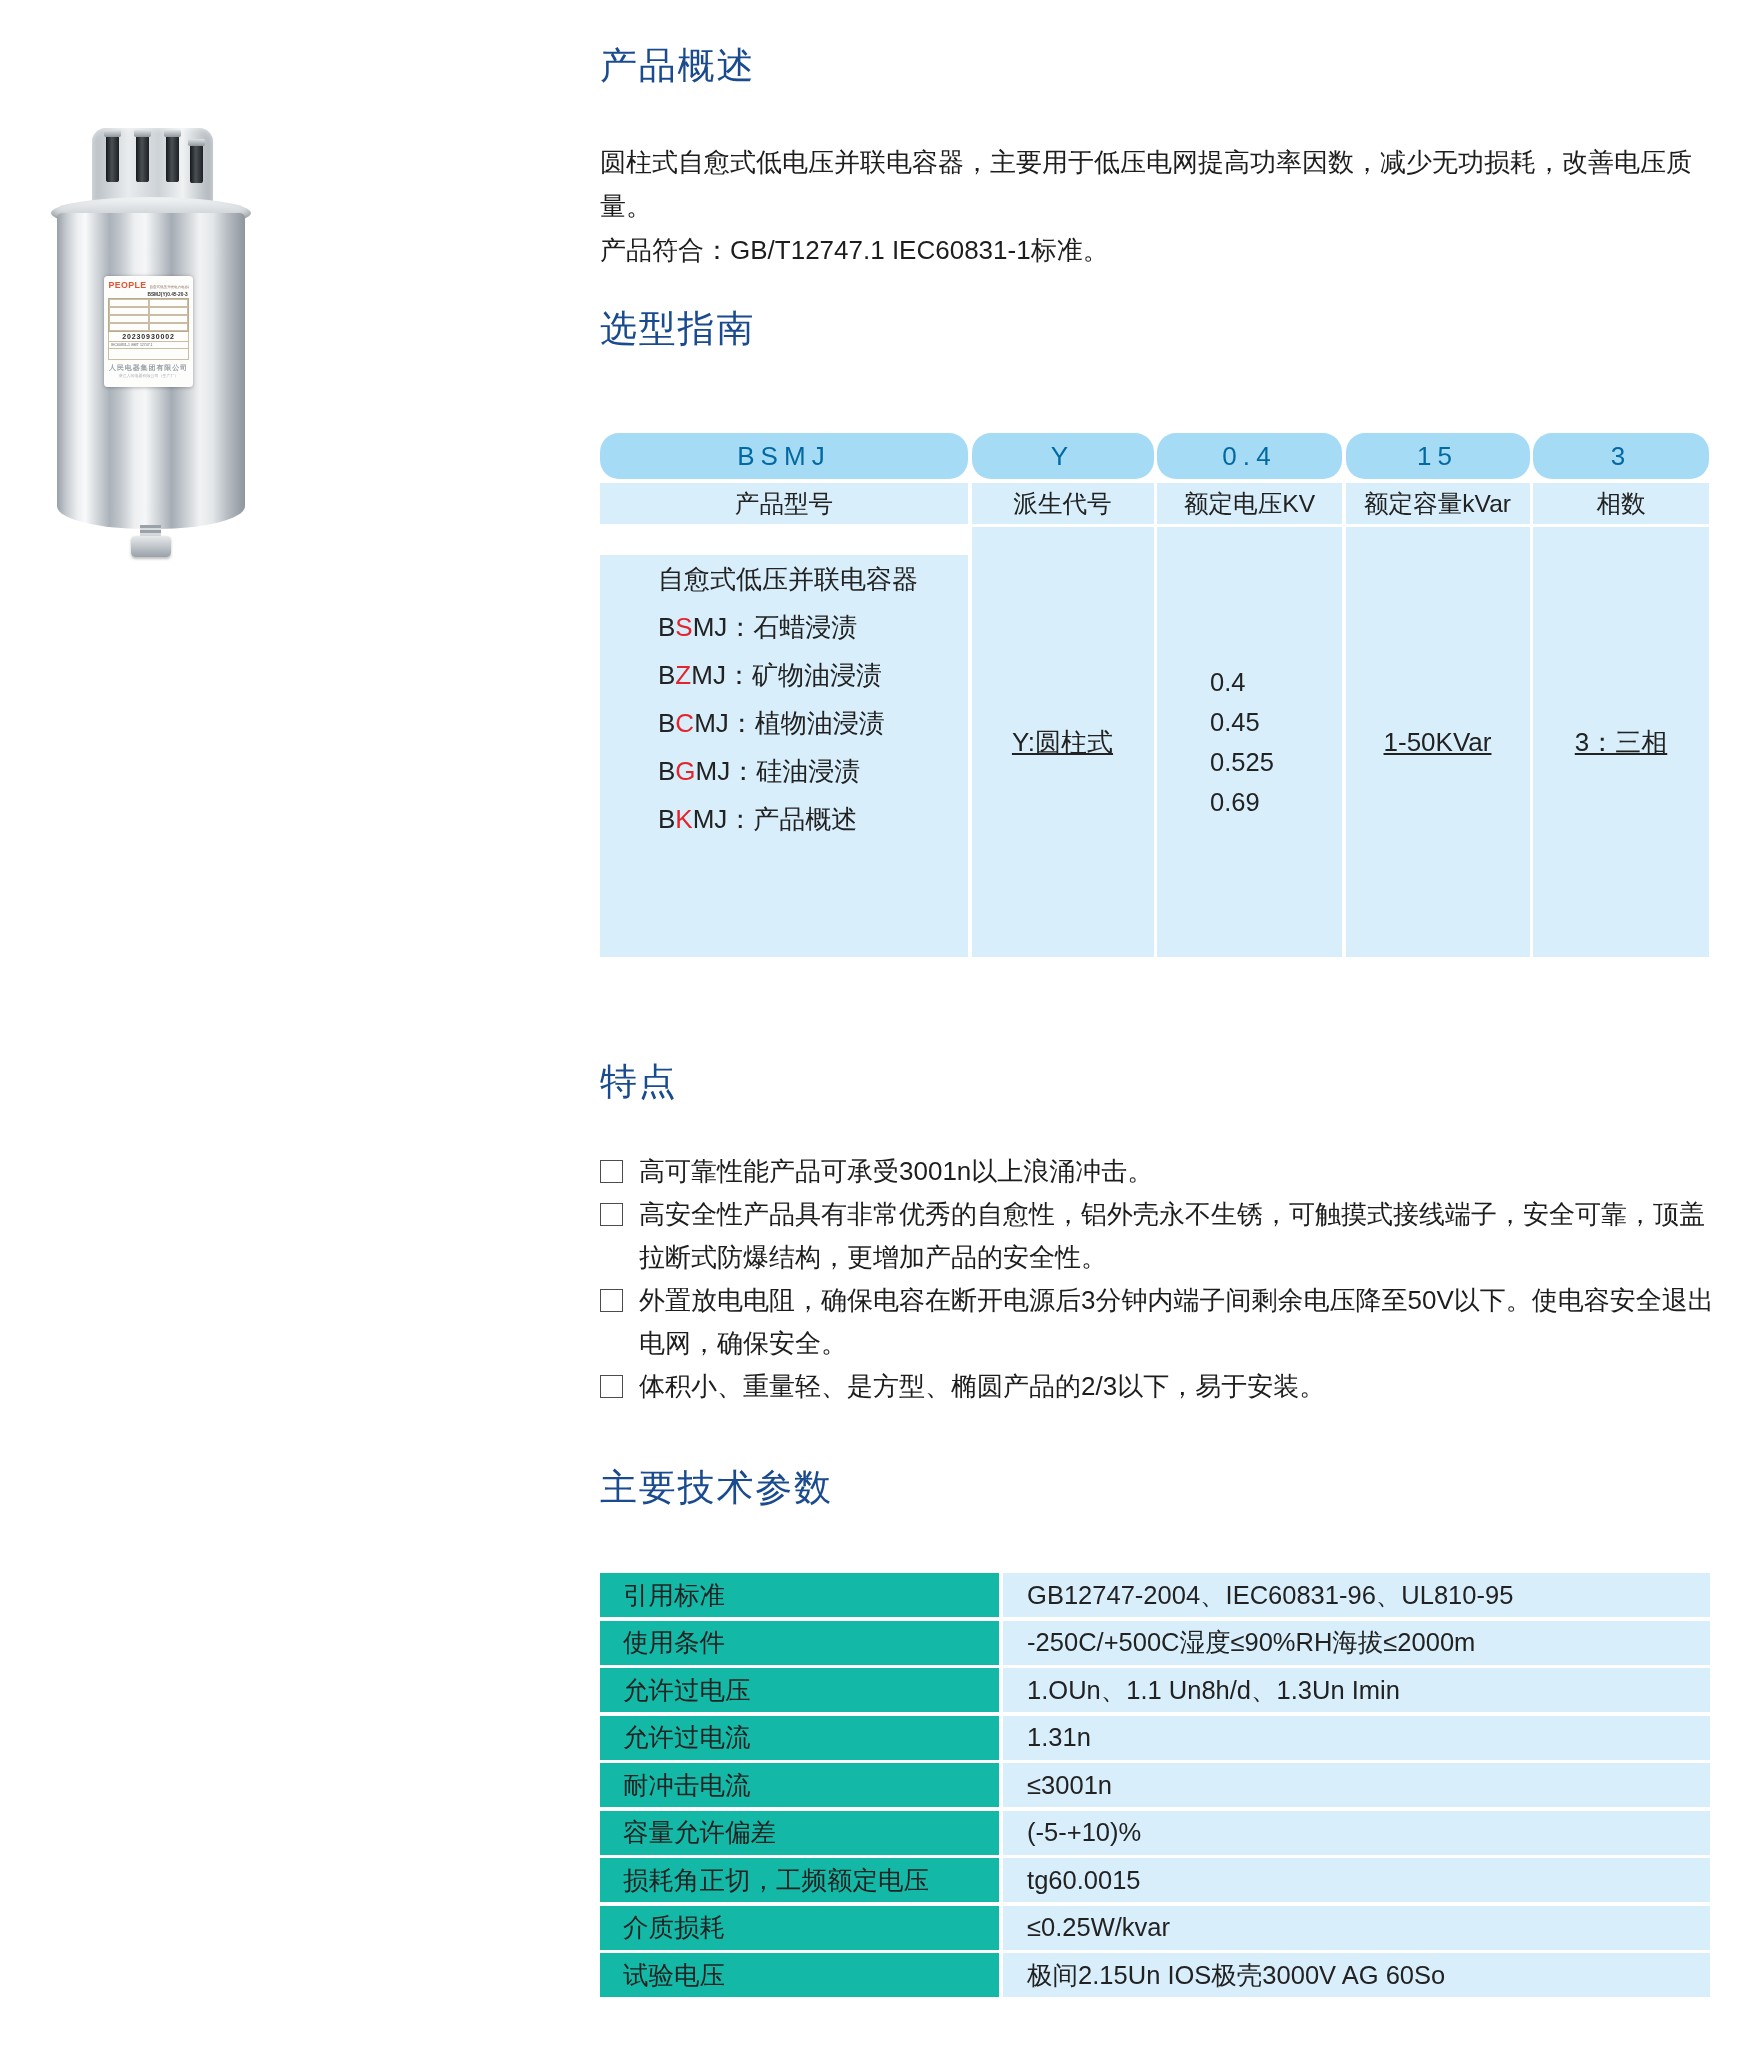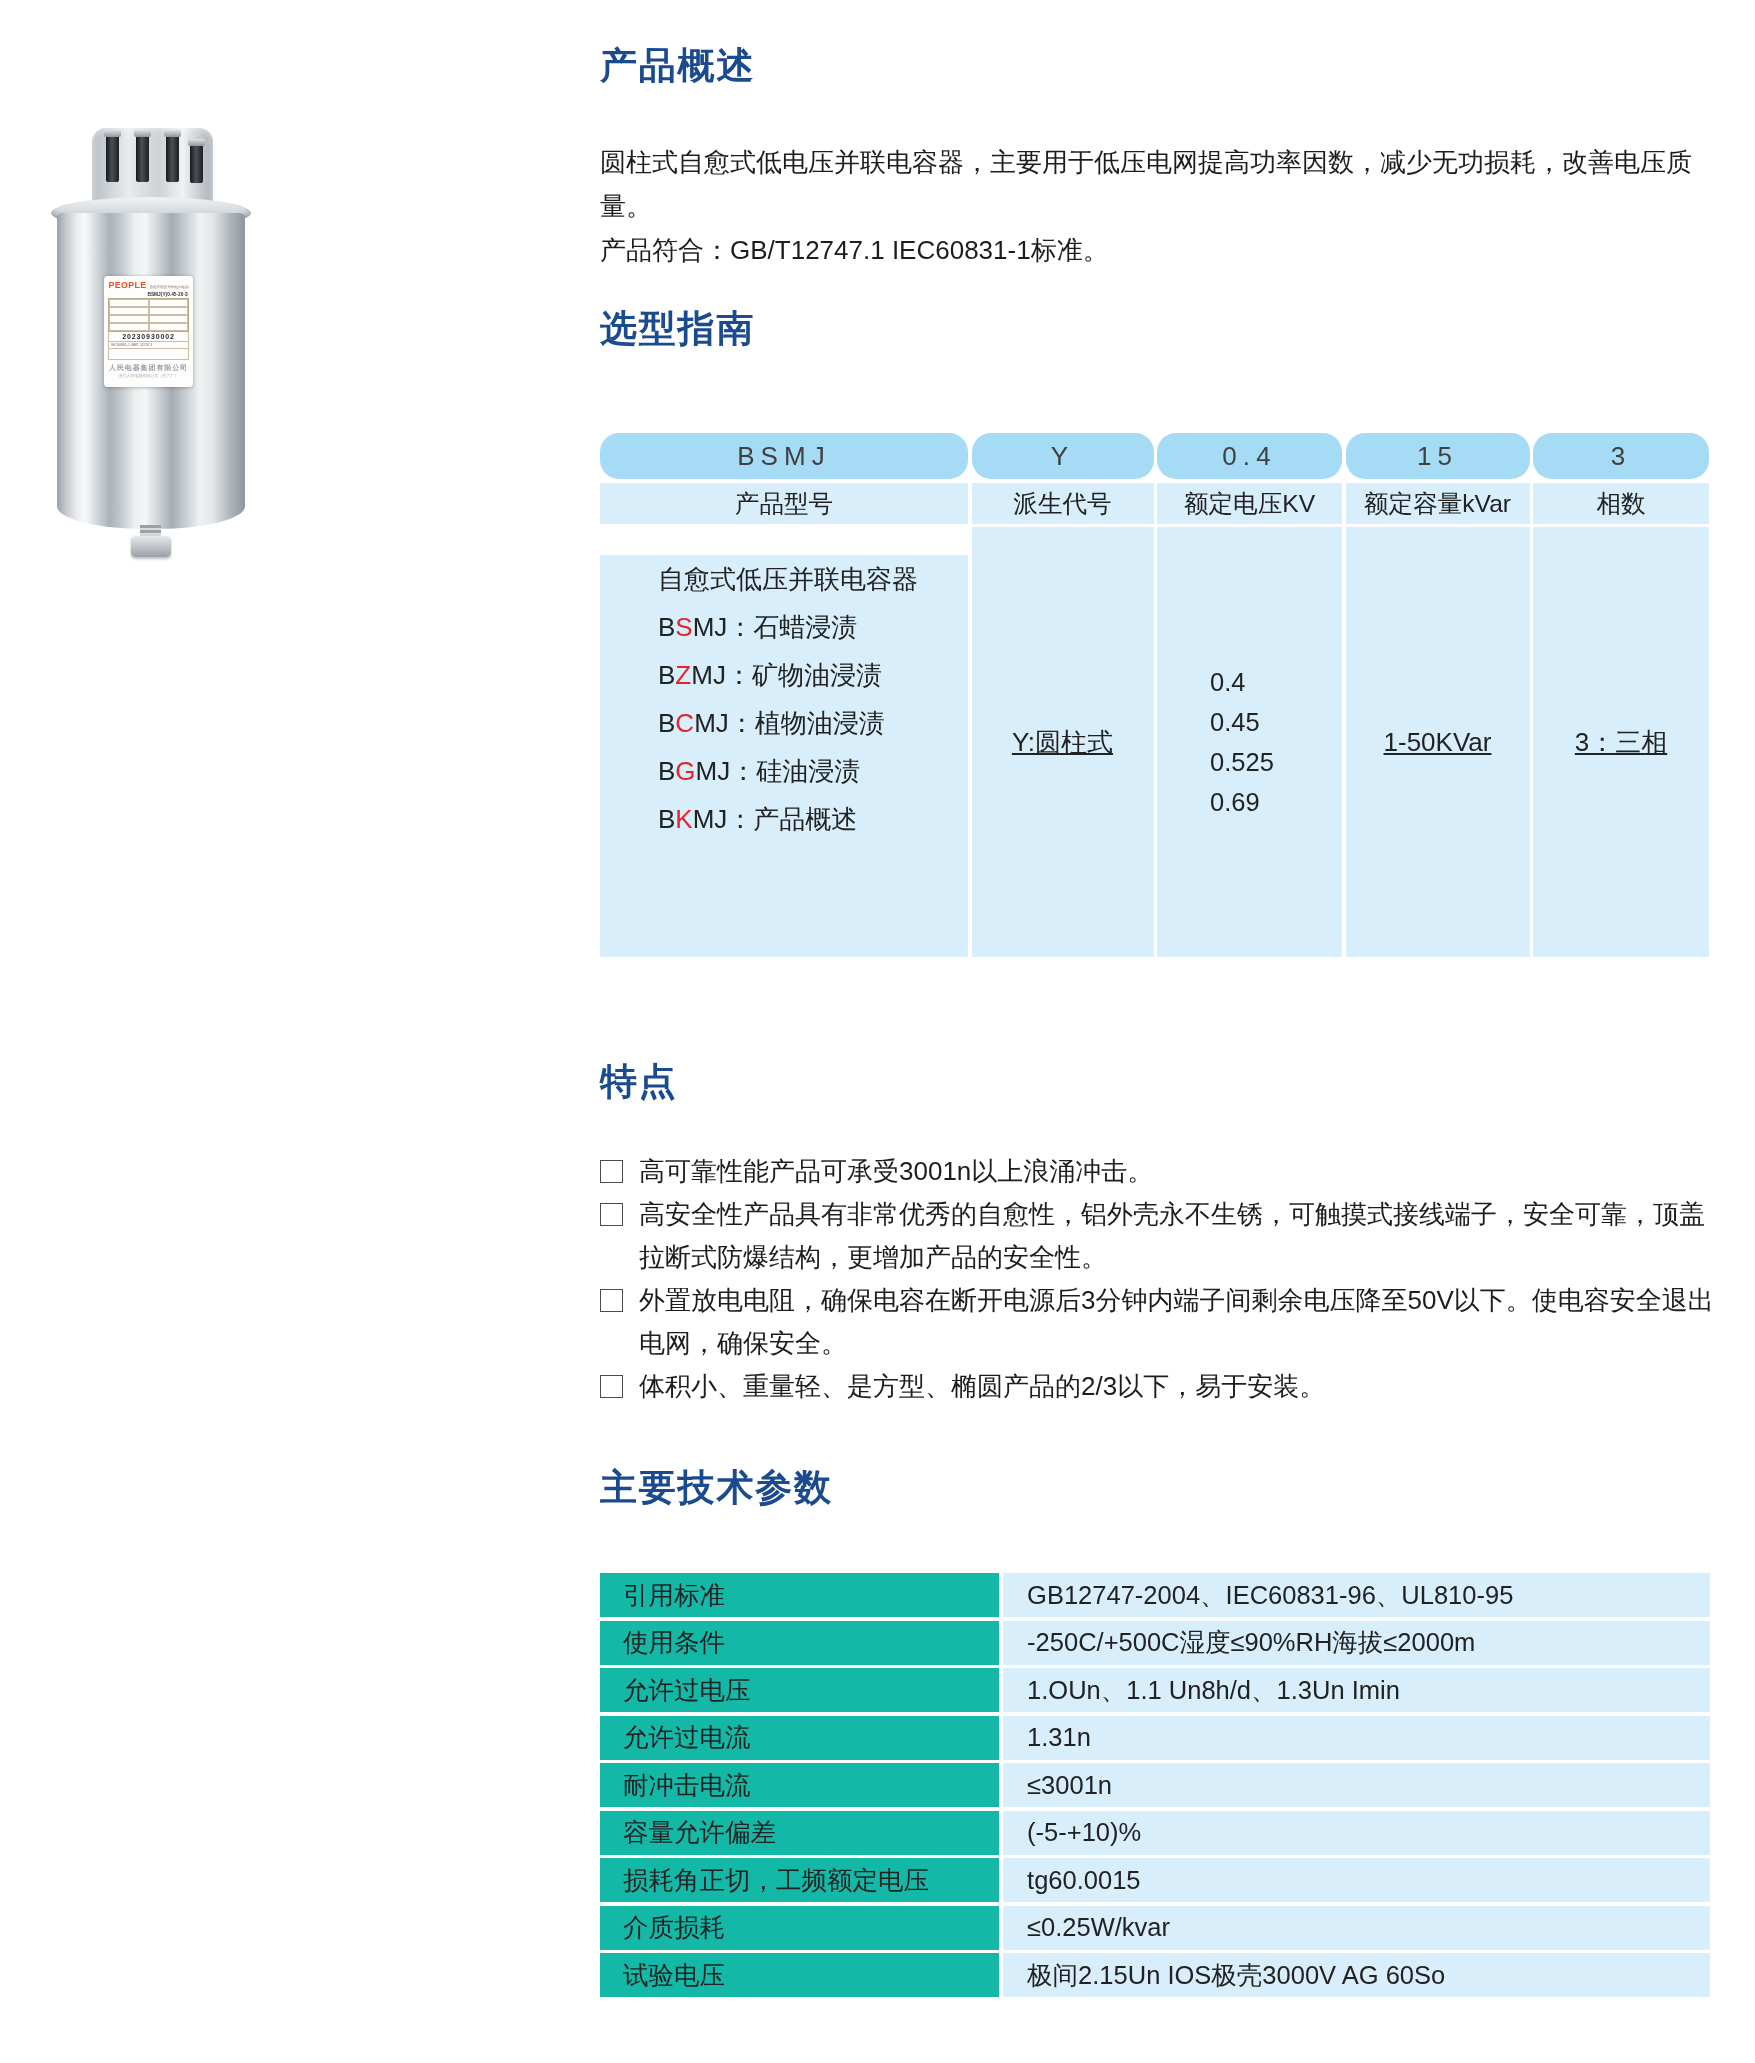--- a/index.html
+++ b/index.html
@@ -1,32 +1,32 @@
 <!DOCTYPE html>
 <html style="font-size:14px"><head>
 <meta charset="utf-8">
 <style>
   * { box-sizing: border-box; margin: 0; padding: 0; }
   html,body { width:1756px; height:2064px; background:#ffffff; position:relative;
     font-family:"Liberation Sans","DejaVu Sans",sans-serif; color:#1f1f1f; overflow:hidden; }
 
   
-  .sec-title { position:absolute; left:600px; font-size:37px; font-weight:700;
+  .sec-title { position:absolute; left:600px; font-size:37px; font-weight:400;
     color:#1b4b8f; line-height:40px; letter-spacing:1.8px; }
 
   
   .overview-body { position:absolute; left:600px; top:140px; width:1124px;
     font-size:26px; line-height:44px; color:#1d1d1d; }
 
   
   .sel-table { position:absolute; left:600px; top:433px; display:grid;
     grid-template-columns:368px 182px 185px 184px 176px;
     grid-template-rows:46px 41px 430px; gap:3.5px; background:#ffffff; }
   .sel-h1 { background:#a6dbf5; display:flex; align-items:center; justify-content:center;
-    font-size:26px; letter-spacing:6.1px; color:#404040;border-radius:19px; }
+    font-size:26px; letter-spacing:6.1px; color:#0369a1;border-radius:19px; }
   .sel-h2 { background:#d8eefb; display:flex; align-items:center; justify-content:center;
     font-size:24.6px; color:#222; }
   .sel-body { background:#d8eefb; font-size:26px; color:#222; }
   .cell-models { display:flex; flex-direction:column; justify-content:flex-start;
     padding-left:58px; line-height:48px;margin-top:28px; }
   .red-letter { color:#e5232b; }
   .cell-center { display:flex; align-items:center; justify-content:center;text-decoration:underline; }
   .cell-voltages { display:flex; flex-direction:column; justify-content:center;
     padding-left:53px; line-height:40px; font-size:25.5px; }
 

